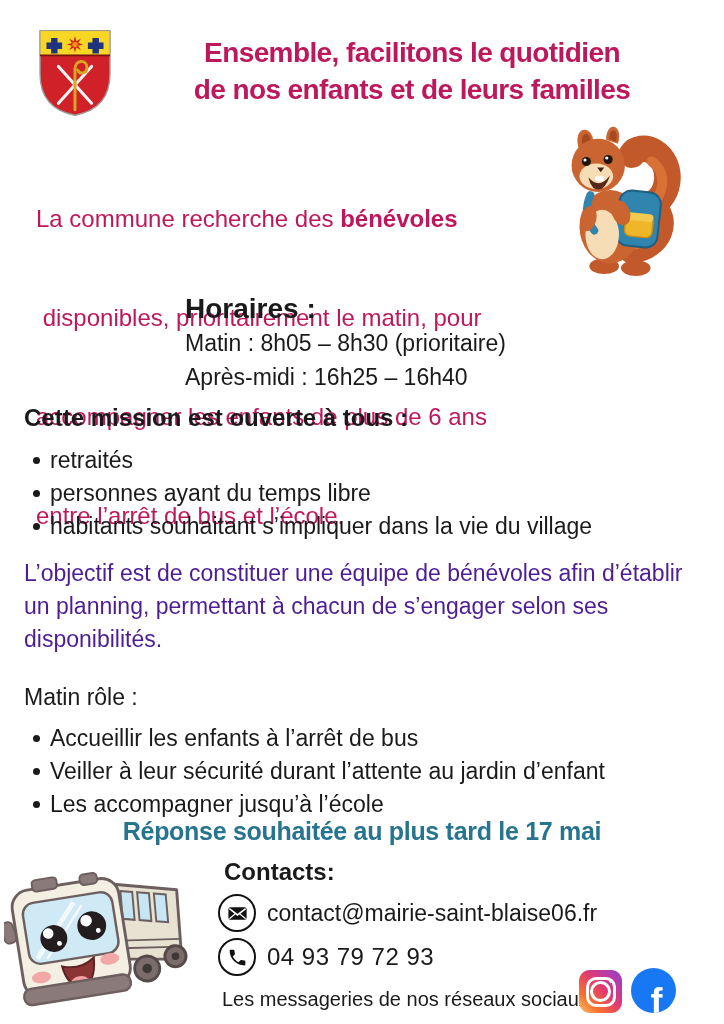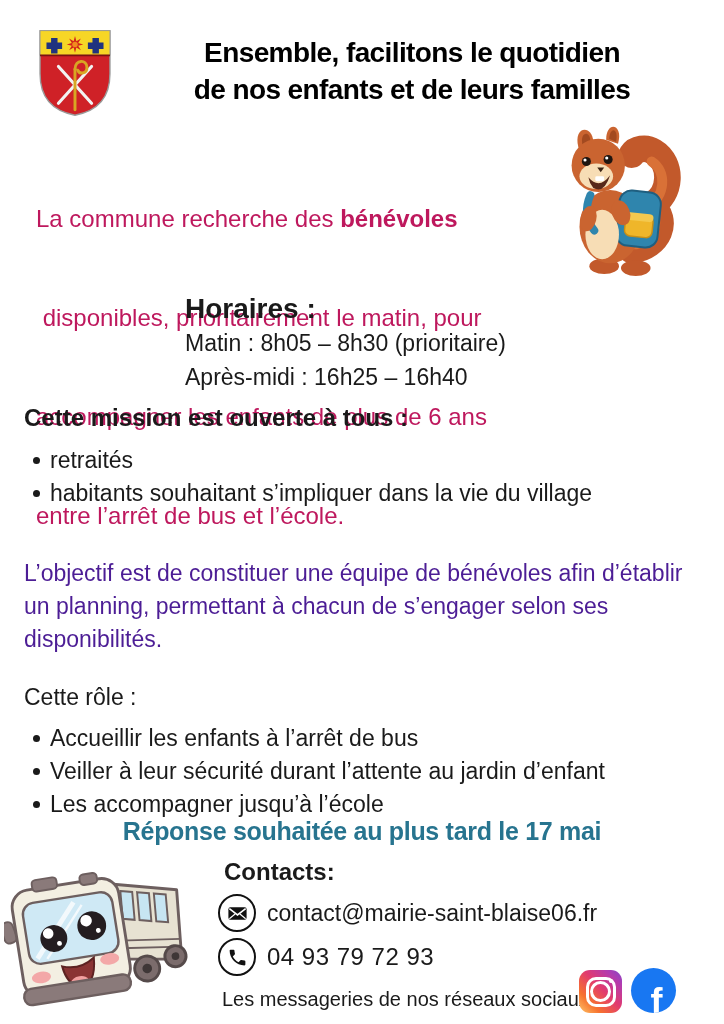--- a/index.html
+++ b/index.html
@@ -14,21 +14,21 @@
   .abs{position:absolute;}
 
   
   .crest{left:28px;top:26px;width:94px;height:92px;}
   .title{
     left:110px;right:10px;top:34px;
     text-align:center;
     font-size:28px;font-weight:bold;
     letter-spacing:-0.6px;
     line-height:37px;
-    color:#000000;
+    color:#be185d;
   }
 
   
   .intro{
     left:36px;top:136px;width:530px;
     font-size:24px;line-height:33px;
     color:#be185d;
     white-space:pre-wrap;
   }
   .intro b{font-weight:bold;}
@@ -169,32 +169,33 @@
   <div class="abs horaires">
     <div class="hd">Horaires :</div>
     <div>Matin : 8h05 – 8h30 (prioritaire)</div>
     <div>Après-midi : 16h25 – 16h40</div>
   </div>
 
   <div class="abs section mission">
     <div class="hd">Cette mission est ouverte à tous :</div>
     <ul class="blist">
       <li>retraités</li>
+      <li>personnes ayant du temps libre</li>
       <li>habitants souhaitant s’impliquer dans la vie du village</li>
     </ul>
   </div>
 
   <div class="abs objectif">
     <div>L’objectif est de constituer une équipe de bénévoles afin d’établir</div>
     <div>un planning, permettant à chacun de s’engager selon ses</div>
     <div>disponibilités.</div>
   </div>
 
   <div class="abs section role">
-    <div class="hd">Cette rôle :</div>
+    <div class="hd">Matin rôle :</div>
     <ul class="blist">
       <li>Accueillir les enfants à l’arrêt de bus</li>
       <li>Veiller à leur sécurité durant l’attente au jardin d’enfant</li>
       <li>Les accompagner jusqu’à l’école</li>
     </ul>
   </div>
 
   <div class="abs deadline">
     <span>Réponse souhaitée au plus tard le 17 mai</span>
   </div>

